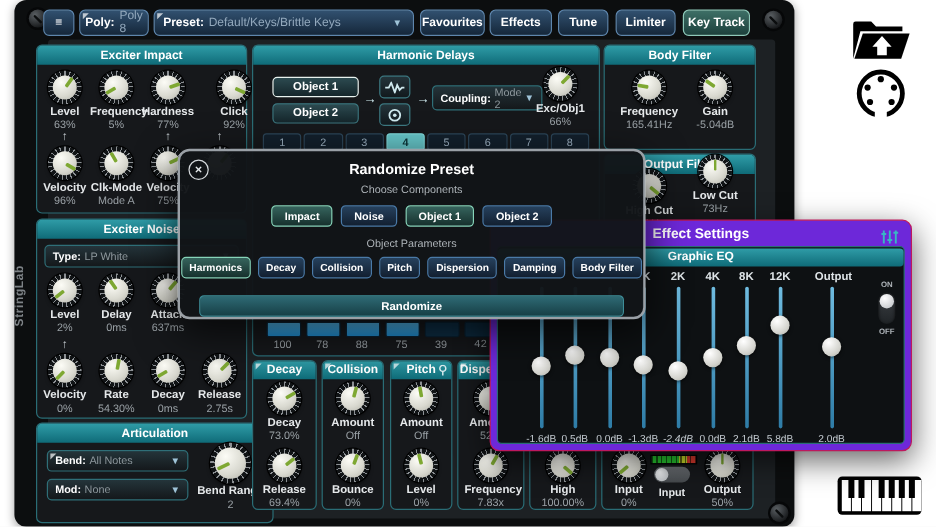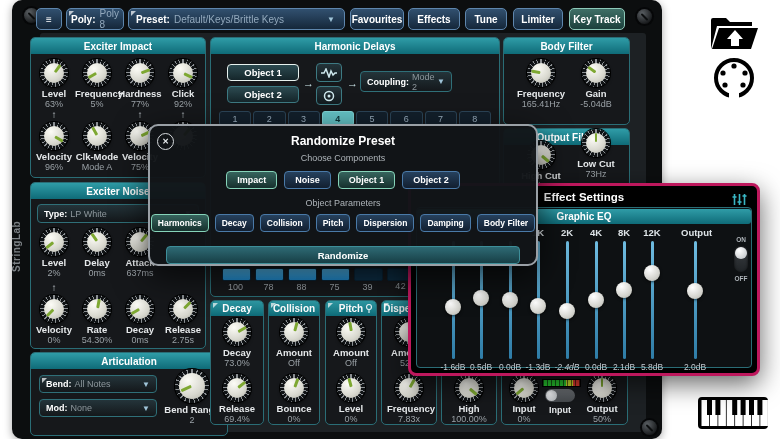--- a/index.html
+++ b/index.html
@@ -50,21 +50,21 @@
   .dialog{position:absolute;left:148px;top:124px;width:390px;height:142px;background:rgba(18,21,24,.97);border:2px solid #9aa0a6;border-radius:10px;box-shadow:0 10px 34px rgba(0,0,0,.7);z-index:10;box-sizing:border-box;}
   .dlg-close{position:absolute;left:7px;top:7px;width:15px;height:15px;border:1.5px solid #d6dadd;border-radius:50%;color:#e8ecee;font-size:8px;display:flex;align-items:center;justify-content:center;font-weight:bold;}
   .dlg-title{position:absolute;left:0;right:0;top:8px;text-align:center;font-size:12px;font-weight:bold;color:#fff;}
   .dlg-sub{position:absolute;left:0;right:0;text-align:center;font-size:9px;color:#aeb4b9;}
   .drow{position:absolute;left:0;right:0;display:flex;justify-content:center;gap:7px;text-align:right;}
   .dbtn{height:18px;padding:0 10px;display:flex;align-items:center;border-radius:4px;font-size:9px;font-weight:bold;color:#fff;border:1px solid #4a7aa8;background:linear-gradient(180deg,#26415d,#121f30);box-sizing:border-box;white-space:nowrap;}
   .dbtn.sel{border-color:#86d4b9;background:linear-gradient(180deg,#36645d,#16302d);}
   .dbtn.sm{padding:0 6px;font-size:8.5px;}
   .randbtn{position:absolute;left:16px;right:16px;top:120px;height:16px;border-radius:4px;border:1px solid #3e8e99;background:linear-gradient(180deg,#2e6a74,#173f46);color:#fff;font-size:9.5px;font-weight:bold;display:flex;align-items:center;justify-content:center;}
   
-  .eqpanel{position:absolute;left:408px;top:183px;width:352px;height:193px;background:#000000;border:3px solid #be185d;border-radius:8px;box-shadow:0 8px 26px rgba(0,0,0,.6);z-index:5;box-sizing:border-box;}
+  .eqpanel{position:absolute;left:408px;top:183px;width:352px;height:193px;background:#6d28d9;border:1px solid #be185d;border-radius:8px;box-shadow:0 8px 26px rgba(0,0,0,.6);z-index:5;box-sizing:border-box;}
   .eq-frame{position:absolute;left:5px;top:21px;right:5px;bottom:5px;border:1px solid #2a6d76;border-radius:4px;background:#0e1113;}
   .eq-title{position:absolute;left:0;right:0;top:5px;text-align:center;font-size:11.5px;font-weight:bold;color:#fff;}
   .eq-tealbar{position:absolute;left:6px;right:6px;top:23px;height:15px;background:linear-gradient(180deg,#2f9ca7,#0f6b78);border-radius:3px;display:flex;align-items:center;justify-content:center;font-size:10px;font-weight:bold;color:#fff;}
   .eq-label{position:absolute;top:41px;width:28px;text-align:center;font-size:9.5px;font-weight:bold;color:#dfe5e8;}
   .eq-band{position:absolute;top:55px;width:28px;height:118px;}
   .eq-track{position:absolute;left:12.5px;top:0;width:3px;height:118px;background:linear-gradient(180deg,#6fbce0,#2e7ca6);border-radius:2px;}
   .eq-knob{position:absolute;left:6px;width:16px;height:16px;border-radius:50%;background:radial-gradient(circle at 35% 28%,#ffffff,#d2d2cc 65%,#a9a9a2);box-shadow:0 1px 3px rgba(0,0,0,.7);}
   .eq-val{position:absolute;top:176px;width:34px;text-align:center;font-size:8.5px;color:#c3cad0;}
   .eq-toggle-col{position:absolute;left:312px;top:50px;width:36px;text-align:center;}
   .eq-toggle-col .tlab{font-size:6.5px;color:#aeb4b9;font-weight:bold;}
@@ -133,21 +133,21 @@
     <div class="kcol" style="left:44px;top:21px;">
       <div class="knob" style="--rot:-120deg"></div>
       <div class="klabel">Frequency</div>
       <div class="kval">5%</div>
     </div>
     <div class="kcol" style="left:87px;top:21px;">
       <div class="knob" style="--rot:70deg"></div>
       <div class="klabel">Hardness</div>
       <div class="kval">77%</div>
     </div>
-    <div class="kcol" style="left:130px;top:21px;text-align:center;">
+    <div class="kcol" style="left:142px;top:21px;text-align:center;">
       <div class="knob" style="--rot:115deg"></div>
       <div class="klabel">Click</div>
       <div class="kval">92%</div>
     </div>
     <div class="uparrow" style="left:16px;top:71px;">↑</div>
     <div class="uparrow" style="left:102px;top:71px;">↑</div>
     <div class="uparrow" style="left:145px;top:71px;">↑</div>
     <div class="kcol" style="left:1px;top:84px;">
       <div class="knob" style="--rot:120deg"></div>
       <div class="klabel">Velocity</div>
@@ -251,20 +251,25 @@
       <svg width="12" height="12" viewBox="0 0 12 12">
           <circle cx="6" cy="6" r="4.5" stroke="#cfe9ee" fill="none" stroke-width="1.5"></circle>
           <circle cx="6" cy="6" r="1.5" fill="#cfe9ee"></circle>
         </svg>
     </div>
     <div class="harrow" style="left:136px;top:39px;">→</div>
     <div class="dd" style="left:149px;top:33px;width:92px;height:21px;">
       <b>Coupling:</b>
       <span class="ddval">Mode 2</span>
       <span class="caret">▼</span>
+    </div>
+    <div class="kcol" style="left:228px;top:18px;width:56px;">
+      <div class="knob" style="--rot:45deg"></div>
+      <div class="klabel">Exc/Obj1</div>
+      <div class="kval">66%</div>
     </div>
     <div class="ntabs">
       <div class="ntab">1</div>
       <div class="ntab">2</div>
       <div class="ntab">3</div>
       <div class="ntab sel">4</div>
       <div class="ntab">5</div>
       <div class="ntab">6</div>
       <div class="ntab">7</div>
       <div class="ntab">8</div>

